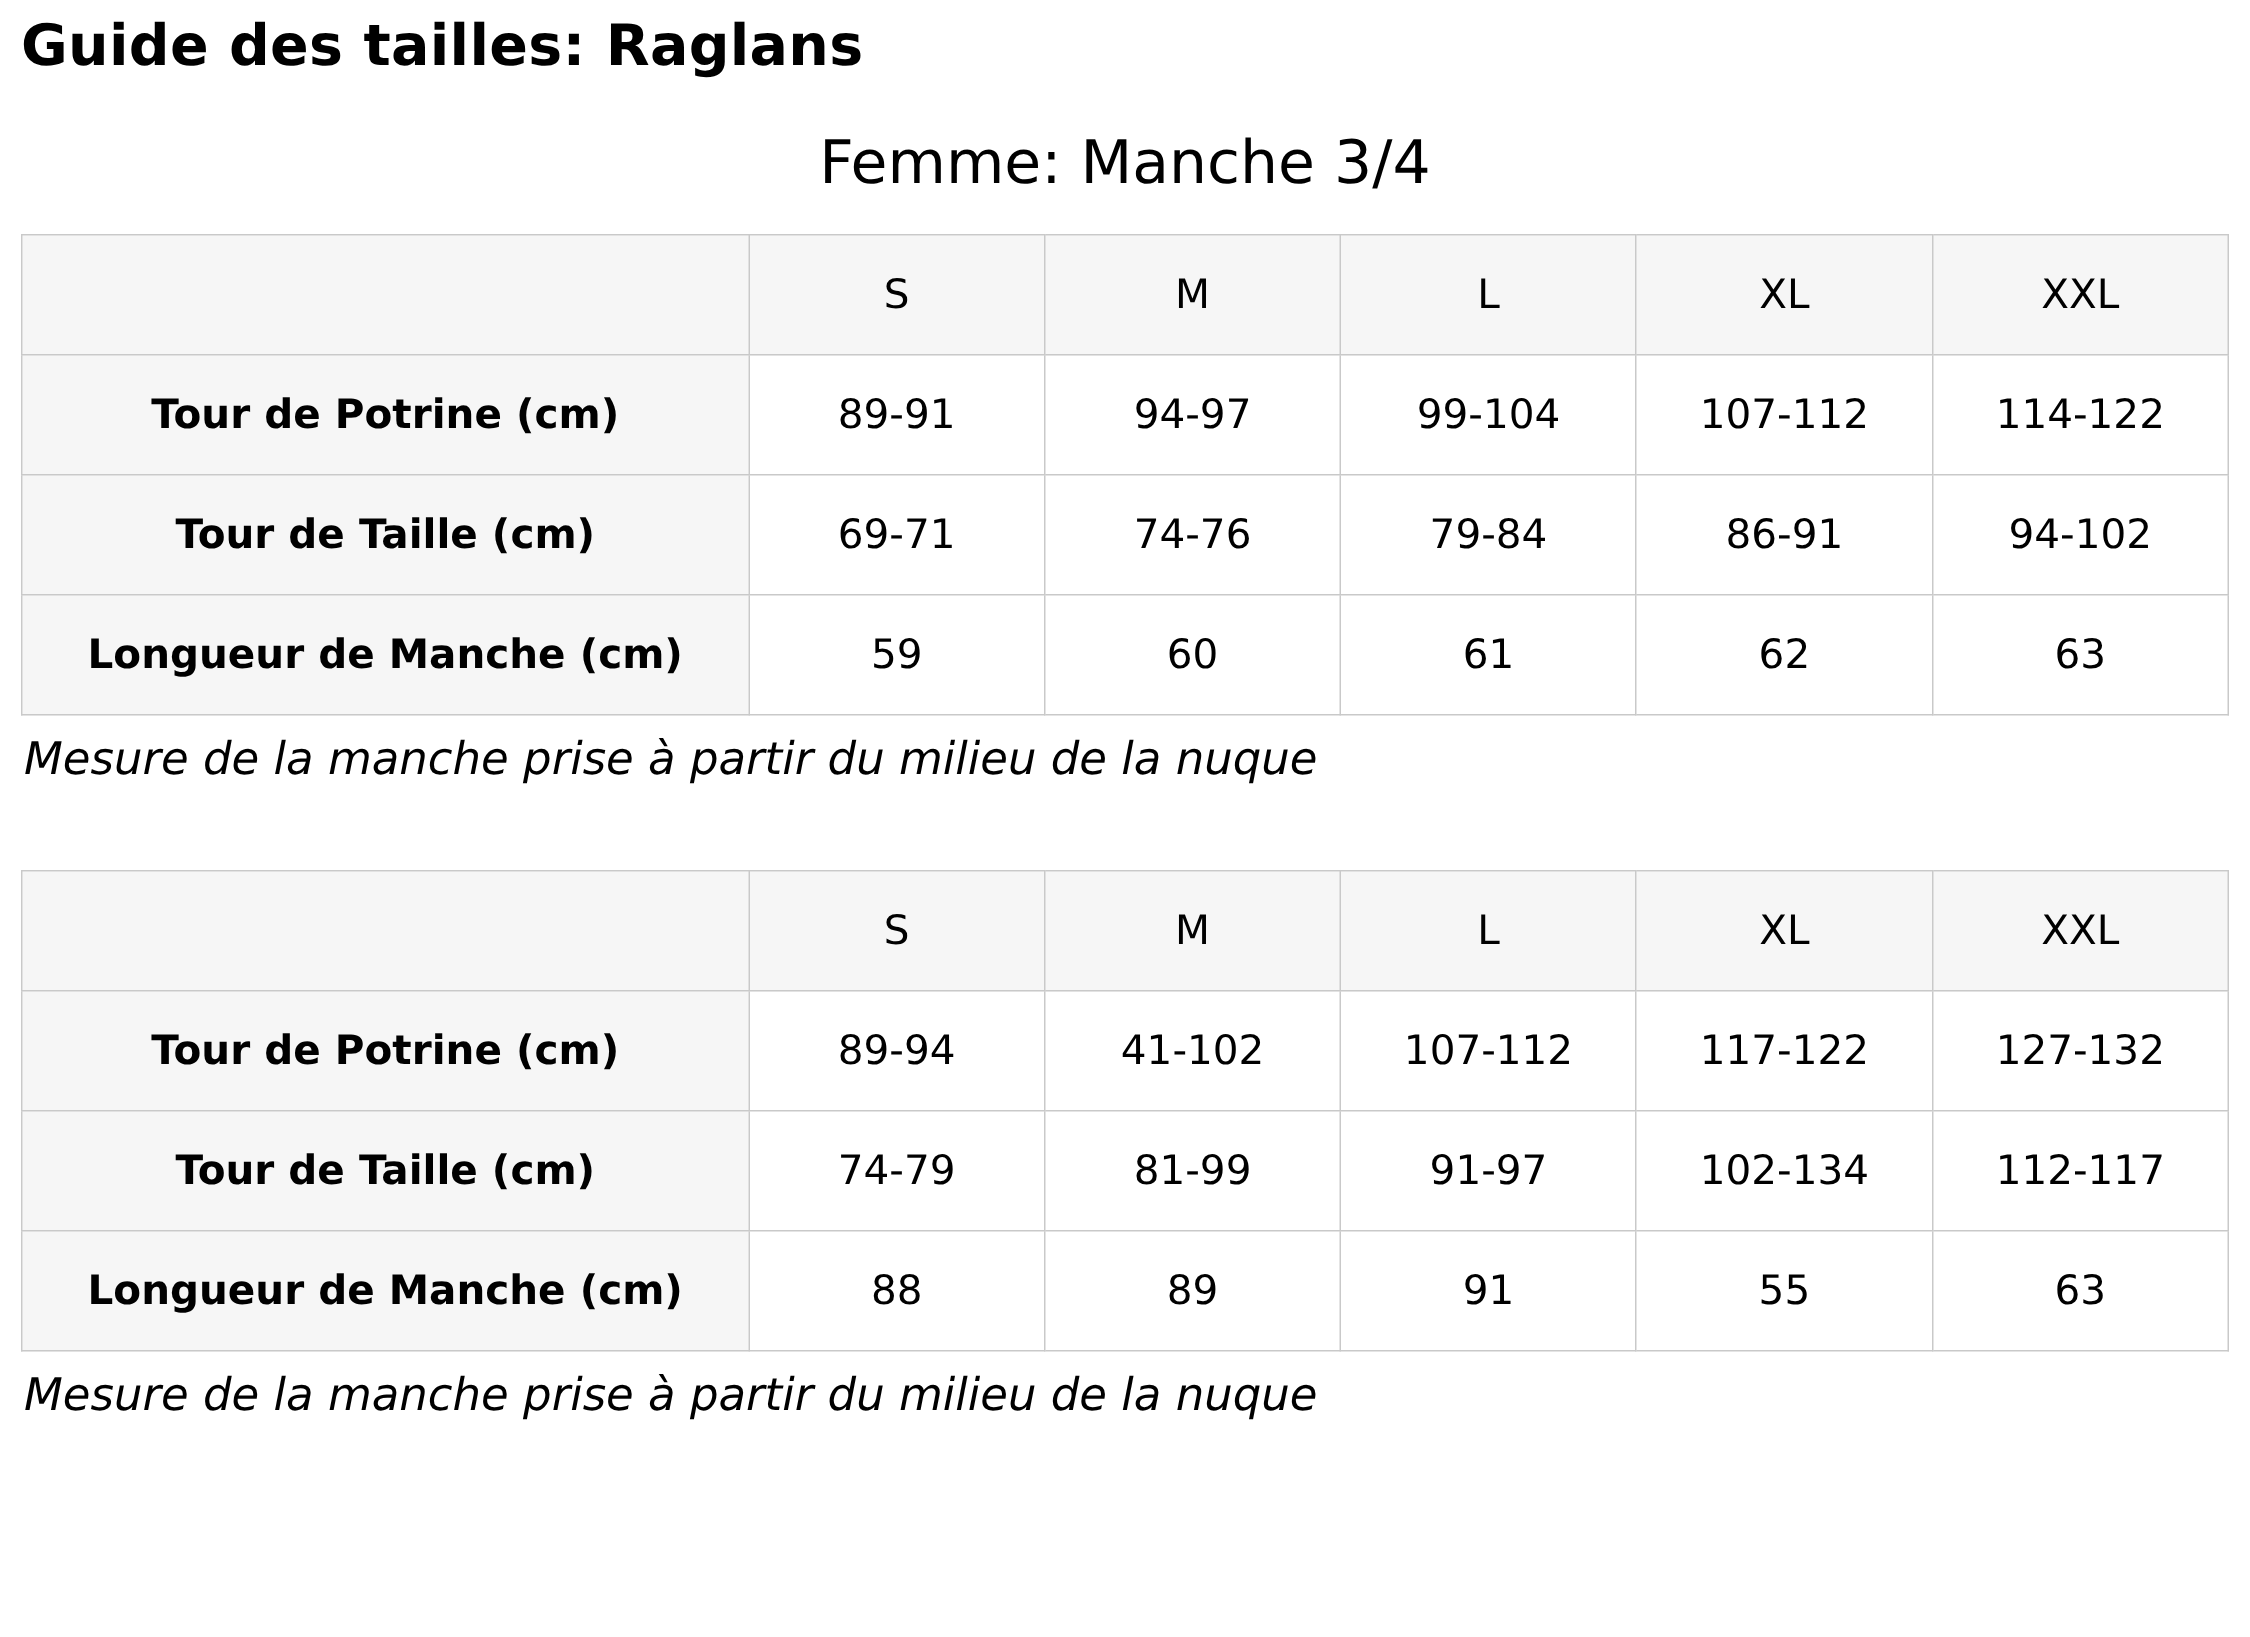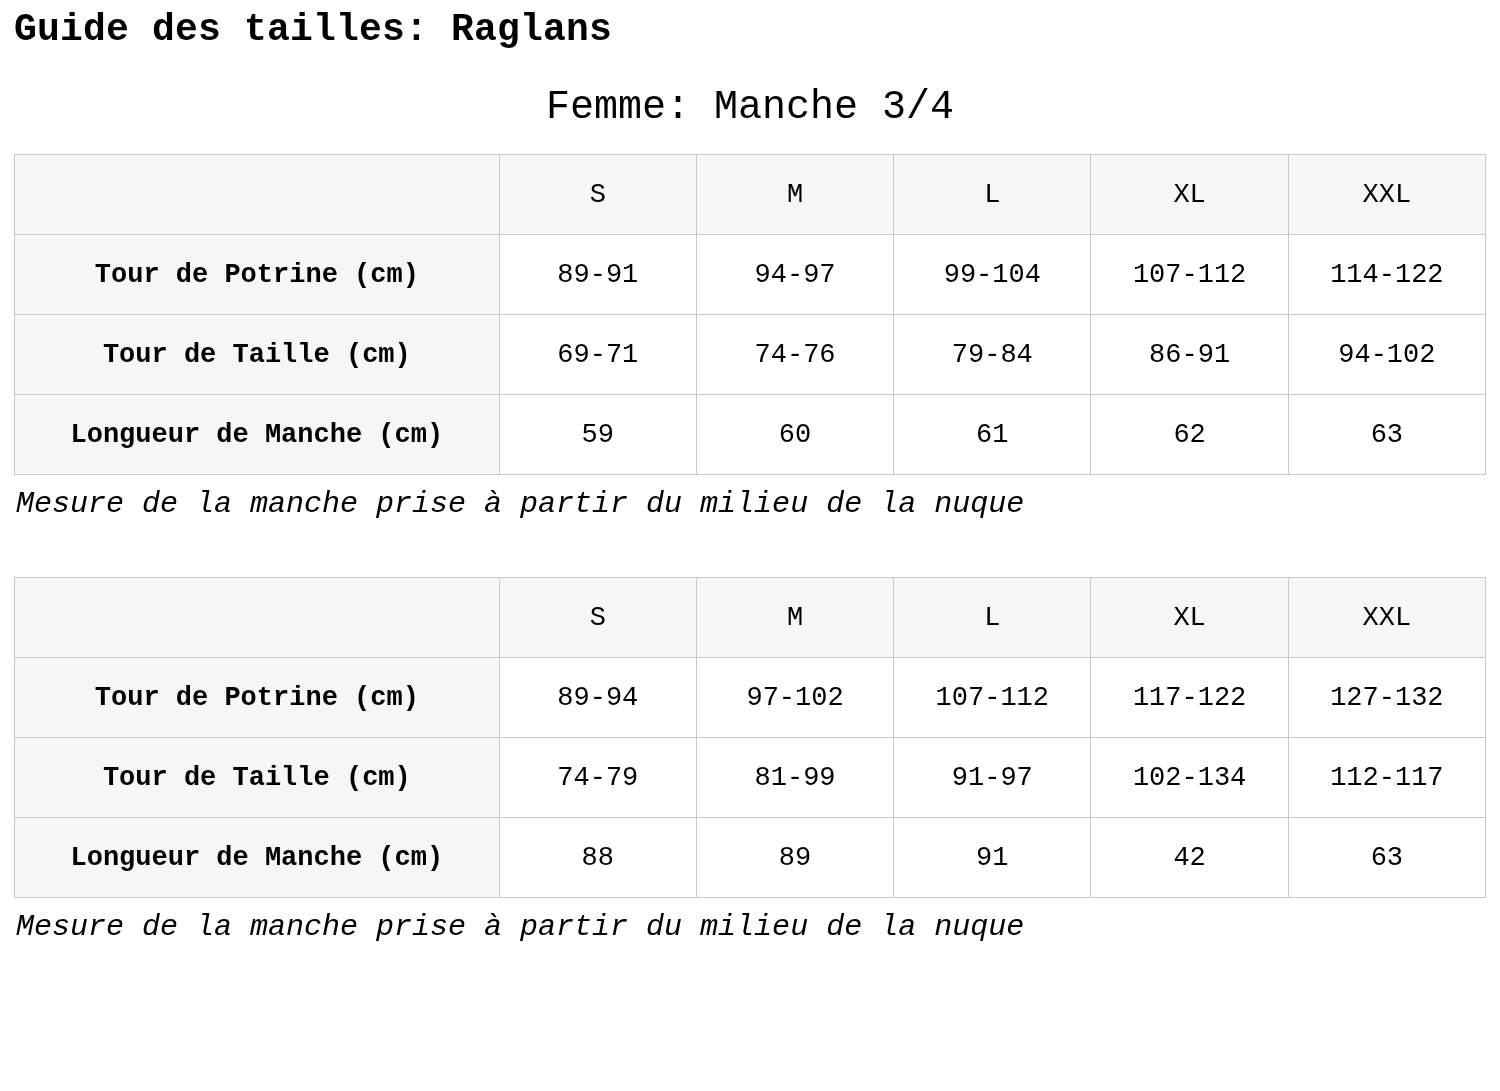--- a/index.html
+++ b/index.html
@@ -9,21 +9,20 @@
   }
   body {
     width: 1500px;
     min-height: 1091px;
     font-family: "DejaVu Sans", sans-serif;
     color: #000000;
   }
   .page {
     padding: 0 14px;
     box-sizing: border-box;
-    font-family: Liberation Mono, monospace;
   }
   .guide-title {
     font-size: 38px;
     font-weight: bold;
     margin: 8px 0 0 0;
     letter-spacing: 0.2px;
   }
   .section {
     margin-top: 34px;
   }
@@ -147,39 +146,39 @@
           <th>M</th>
           <th>L</th>
           <th>XL</th>
           <th>XXL</th>
         </tr>
       </thead>
       <tbody>
         <tr>
           <td class="row-label">Tour de Potrine (cm)</td>
           <td>89-94</td>
-          <td>97-102</td>
+          <td>41-102</td>
           <td>107-112</td>
           <td>117-122</td>
           <td>127-132</td>
         </tr>
         <tr>
           <td class="row-label">Tour de Taille (cm)</td>
           <td>74-79</td>
           <td>81-99</td>
           <td>91-97</td>
           <td>102-134</td>
           <td>112-117</td>
         </tr>
         <tr>
           <td class="row-label">Longueur de Manche (cm)</td>
           <td>88</td>
           <td>89</td>
           <td>91</td>
-          <td>42</td>
+          <td>55</td>
           <td>63</td>
         </tr>
       </tbody>
     </table>
     <p class="note">Mesure de la manche prise à partir du milieu de la nuque</p>
   </div>
 
 </div>
 
 </body></html>

